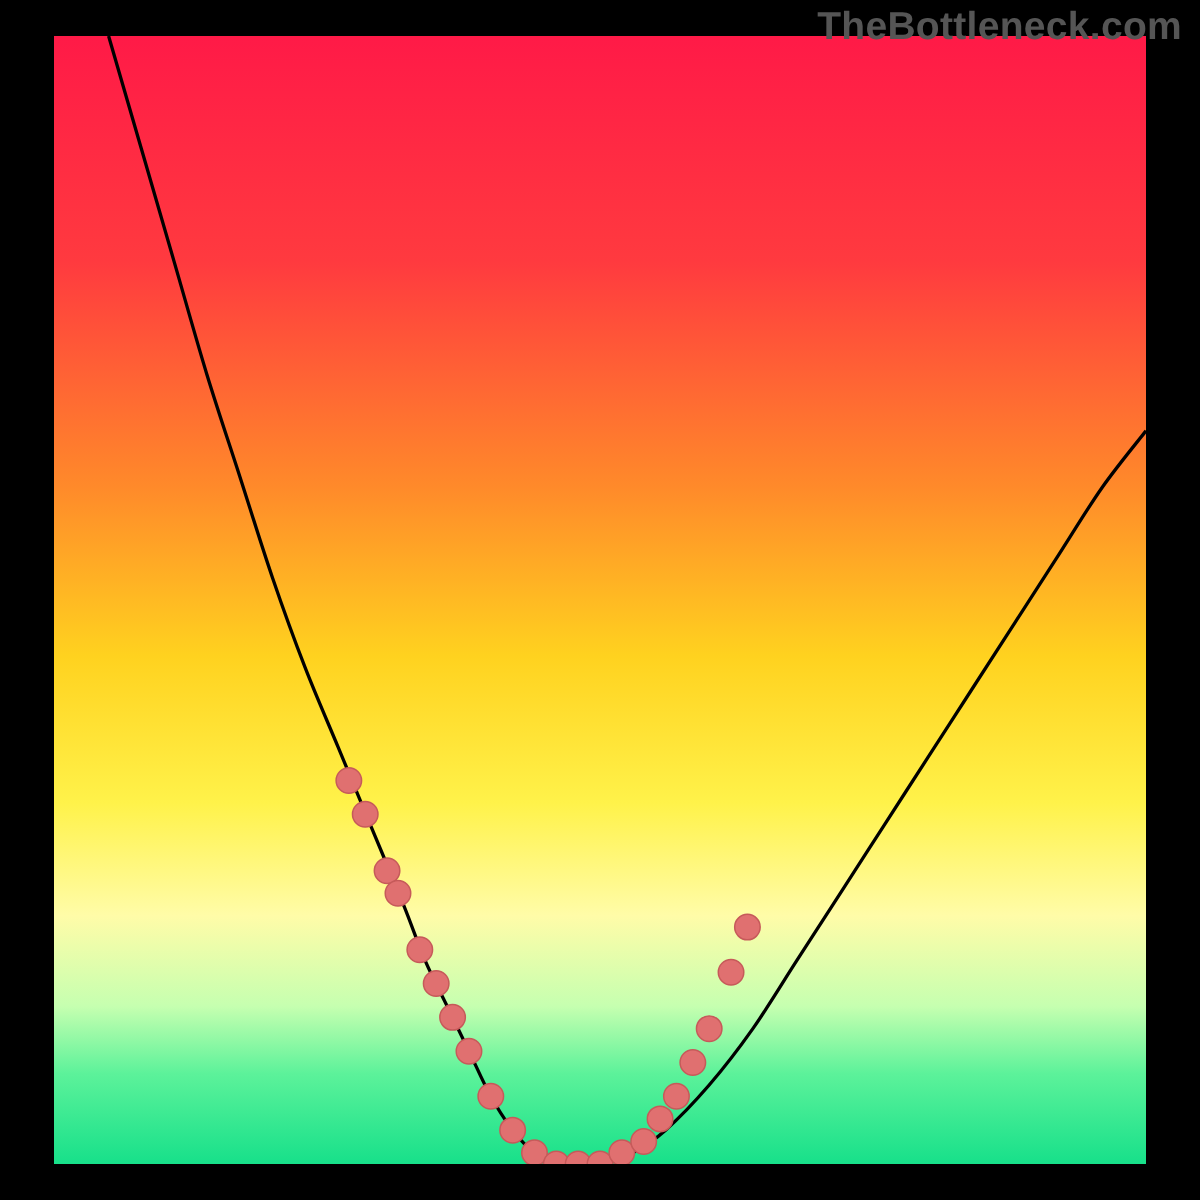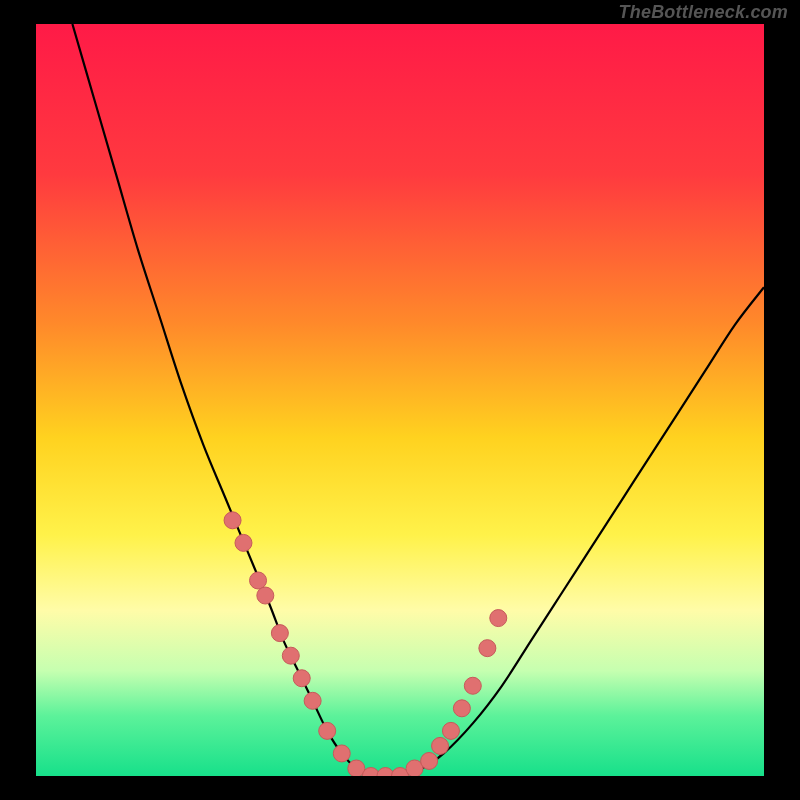--- a/index.html
+++ b/index.html
@@ -24,26 +24,25 @@
     top: 24px;
     width: 728px;
     height: 752px;
     background: #fff;
   }
   .watermark {
     position: absolute;
     top: 2px;
     right: 12px;
     font-family: Arial, Helvetica, sans-serif;
-    font-size: 18px;
+    font-size: 26px;
     font-weight: 600;
     color: #555;
     letter-spacing: 0.2px;
     user-select: none;
-    font-style: italic;
   }
   svg {
     position: absolute;
     left: 0;
     top: 0;
   }
 </style>
 </head>
 <body>
 

